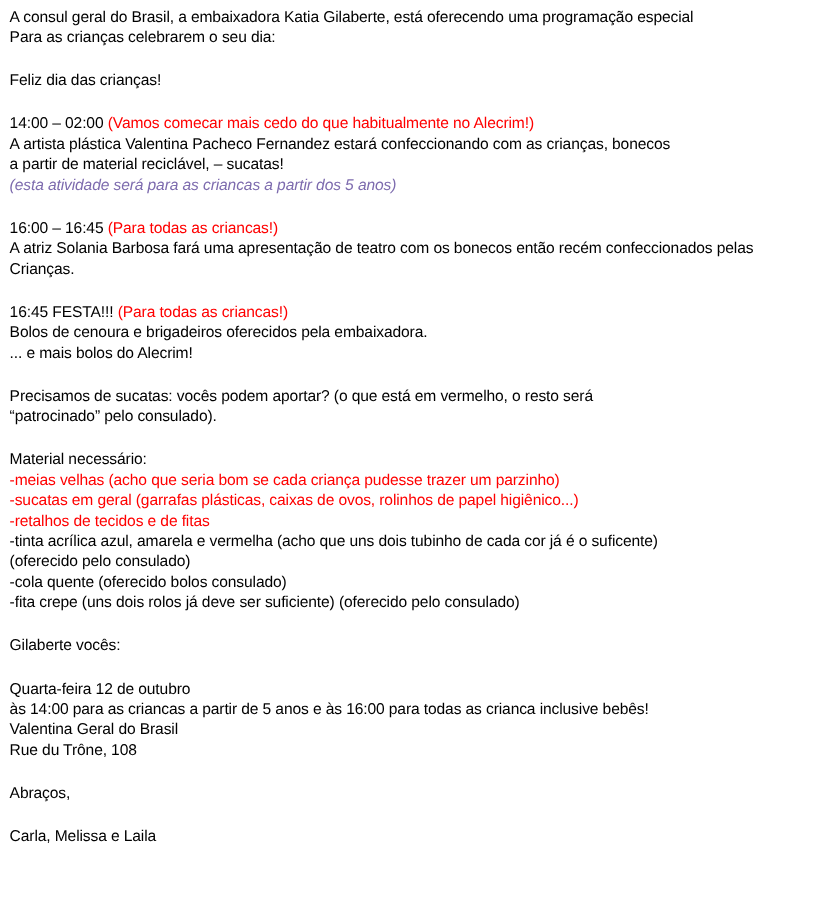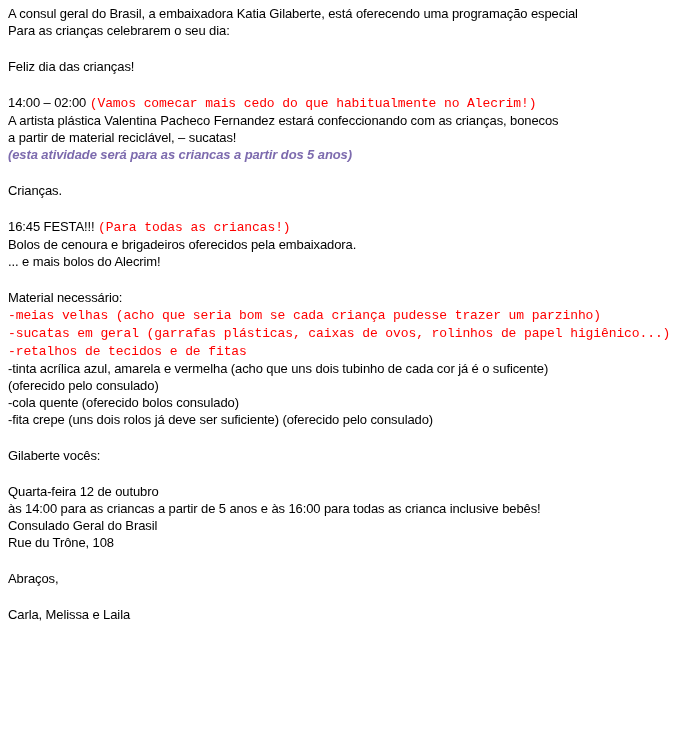--- a/index.html
+++ b/index.html
@@ -25,70 +25,74 @@
     margin-bottom: 14px;
   }
   .line {
     line-height: 17px;
     min-height: 17px;
     white-space: pre-wrap;
     letter-spacing: -0.1px;
   }
   .seg-red {
     color: var(--red-color, #ff0000);
-    font-family: Liberation Mono, monospace;
   }
   .seg-purple {
     color: var(--purple-color, #7d6bae);
     font-style: italic;
-    font-weight: bold;
   }
 </style>
 </head>
 <body style="background: rgb(255, 255, 255);">
 
 <div class="email-body">
     <div class="para">
       <div class="line"><span>A consul geral do Brasil, a embaixadora Katia Gilaberte, está oferecendo uma programação especial</span></div>
       <div class="line"><span>Para as crianças celebrarem o seu dia:</span></div>
     </div>
     <div class="para">
       <div class="line"><span>Feliz dia das crianças!</span></div>
     </div>
     <div class="para">
       <div class="line"><span>14:00 – 02:00 </span><span class="seg-red">(Vamos comecar mais cedo do que habitualmente no Alecrim!)</span></div>
       <div class="line"><span>A artista plástica Valentina Pacheco Fernandez estará confeccionando com as crianças, bonecos</span></div>
       <div class="line"><span>a partir de material reciclável, – sucatas!</span></div>
       <div class="line"><span class="seg-purple">(esta atividade será para as criancas a partir dos 5 anos)</span></div>
     </div>
     <div class="para">
+      <div class="line"><span>16:00 – 16:45 </span><span class="seg-red">(Para todas as criancas!)</span></div>
+      <div class="line"><span>A atriz Solania Barbosa fará uma apresentação de teatro com os bonecos então recém confeccionados pelas</span></div>
       <div class="line"><span>Crianças.</span></div>
     </div>
     <div class="para">
       <div class="line"><span>16:45 FESTA!!! </span><span class="seg-red">(Para todas as criancas!)</span></div>
       <div class="line"><span>Bolos de cenoura e brigadeiros oferecidos pela embaixadora.</span></div>
       <div class="line"><span>... e mais bolos do Alecrim!</span></div>
+    </div>
+    <div class="para">
+      <div class="line"><span>Precisamos de sucatas: vocês podem aportar? (o que está em vermelho, o resto será</span></div>
+      <div class="line"><span>“patrocinado” pelo consulado).</span></div>
     </div>
     <div class="para">
       <div class="line"><span>Material necessário:</span></div>
       <div class="line"><span class="seg-red">-meias velhas (acho que seria bom se cada criança pudesse trazer um parzinho)</span></div>
       <div class="line"><span class="seg-red">-sucatas em geral (garrafas plásticas, caixas de ovos, rolinhos de papel higiênico...)</span></div>
       <div class="line"><span class="seg-red">-retalhos de tecidos e de fitas</span></div>
       <div class="line"><span>-tinta acrílica azul, amarela e vermelha (acho que uns dois tubinho de cada cor já é o suficente)</span></div>
       <div class="line"><span>(oferecido pelo consulado)</span></div>
       <div class="line"><span>-cola quente (oferecido bolos consulado)</span></div>
       <div class="line"><span>-fita crepe (uns dois rolos já deve ser suficiente) (oferecido pelo consulado)</span></div>
     </div>
     <div class="para">
       <div class="line"><span>Gilaberte vocês:</span></div>
     </div>
     <div class="para">
       <div class="line"><span>Quarta-feira 12 de outubro</span></div>
       <div class="line"><span>às 14:00 para as criancas a partir de 5 anos e às 16:00 para todas as crianca inclusive bebês!</span></div>
-      <div class="line"><span>Consulado Geral do Brasil</span></div>
+      <div class="line"><span>Valentina Geral do Brasil</span></div>
       <div class="line"><span>Rue du Trône, 108</span></div>
     </div>
     <div class="para">
       <div class="line"><span>Abraços,</span></div>
     </div>
     <div class="para">
       <div class="line"><span>Carla, Melissa e Laila</span></div>
     </div>
   </div>
 

